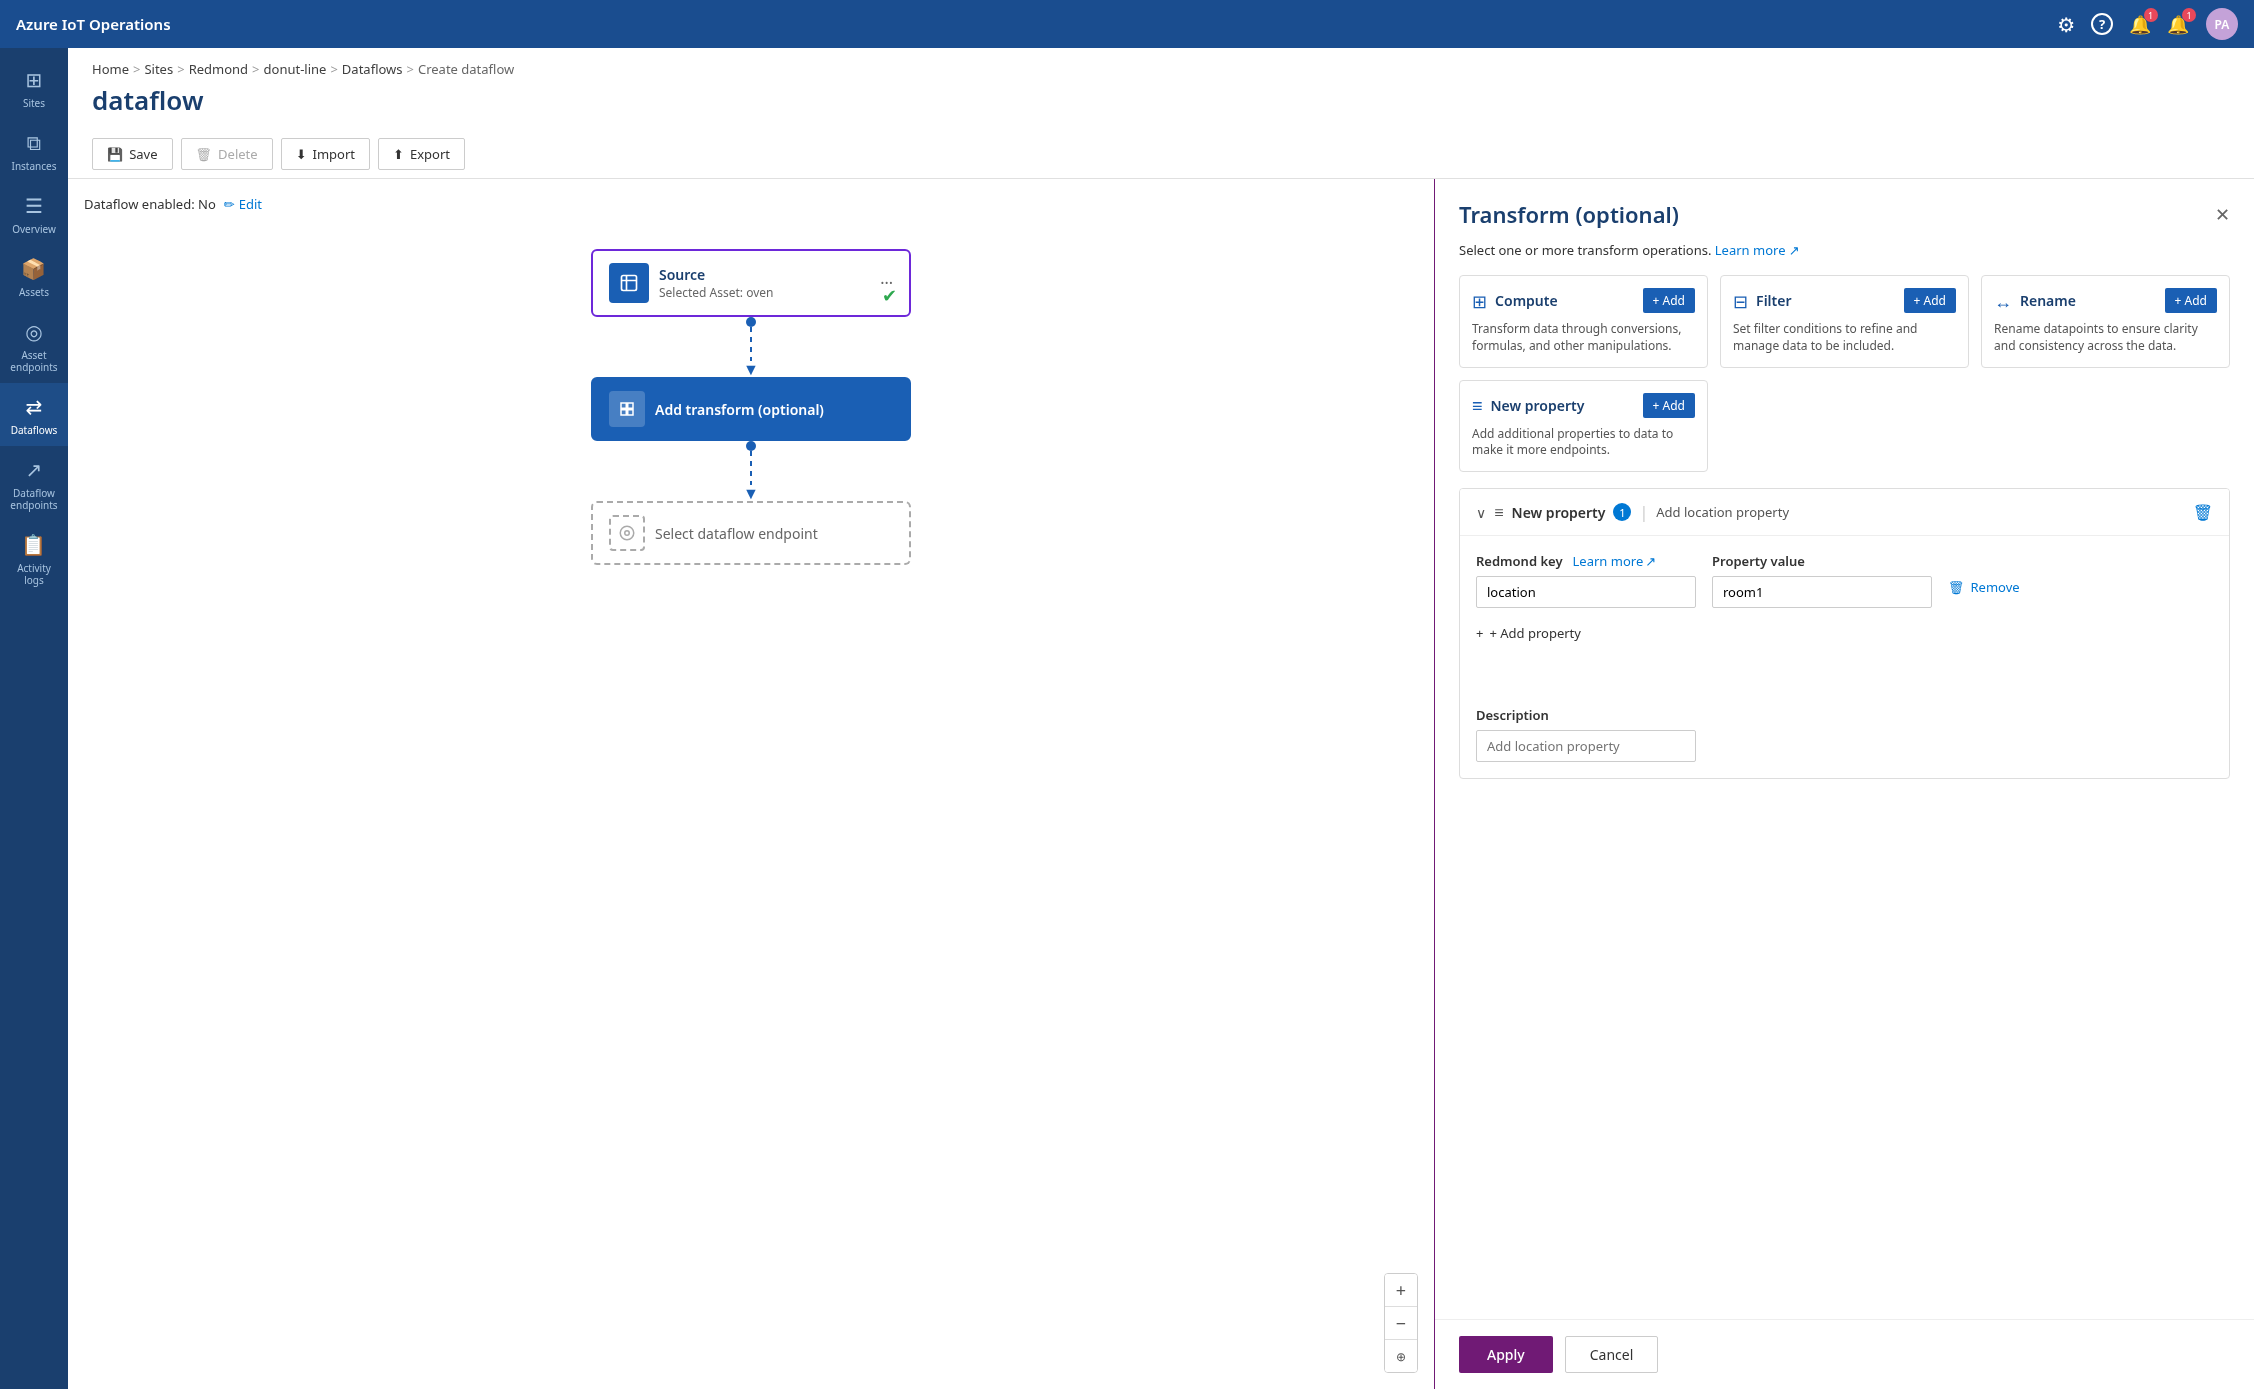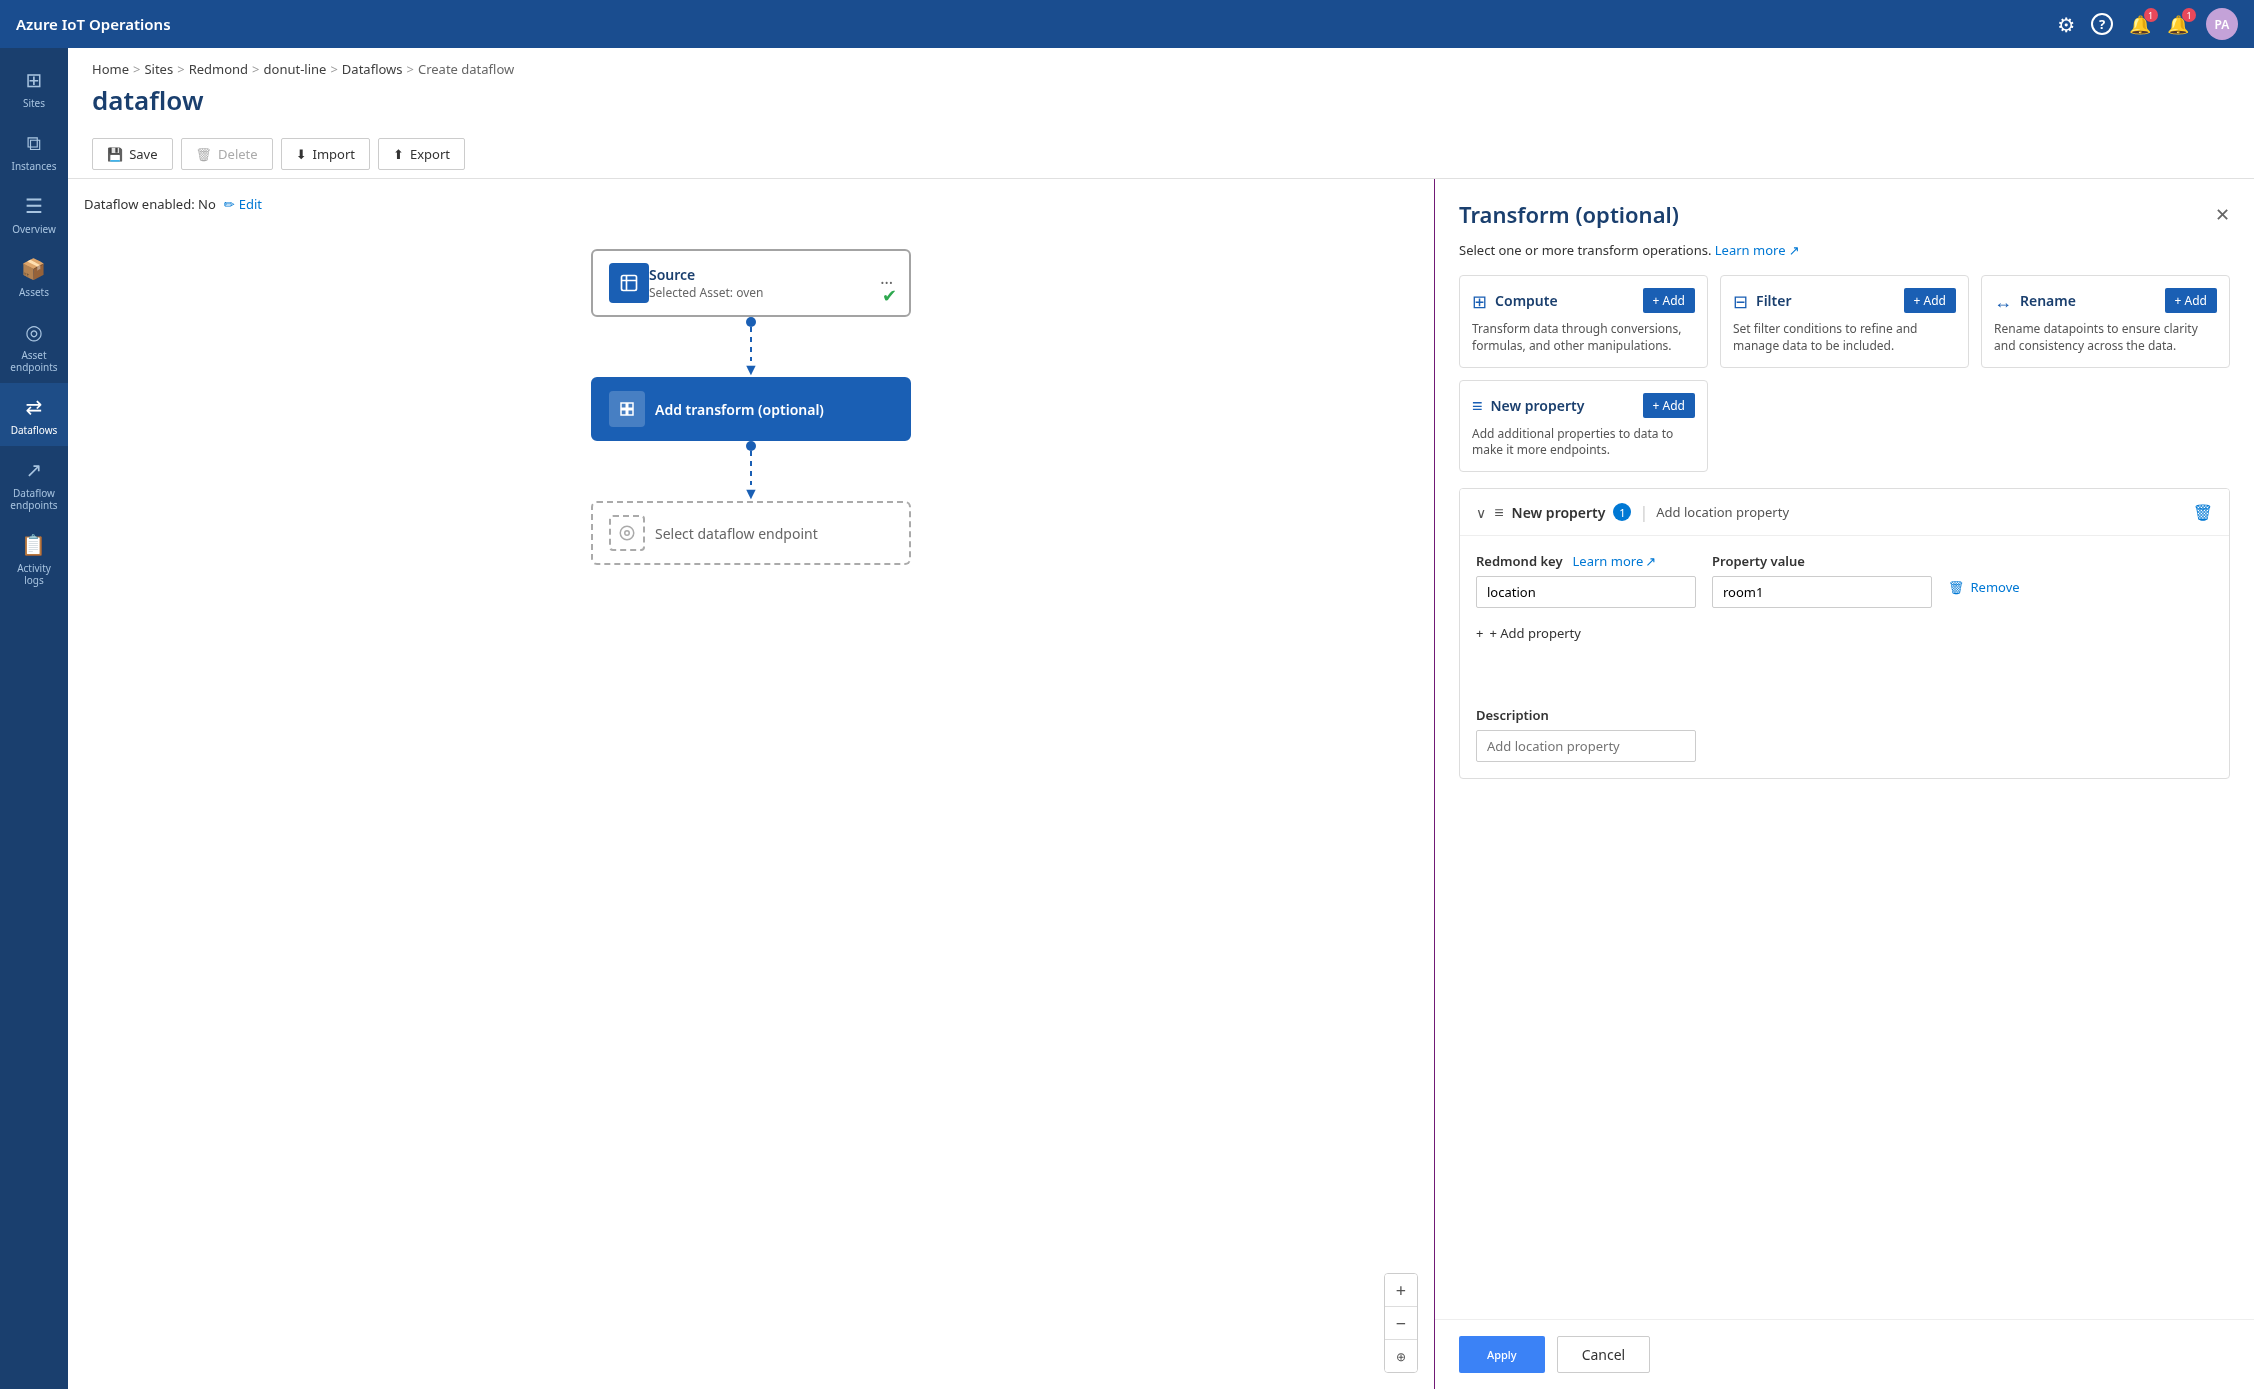--- a/index.html
+++ b/index.html
@@ -119,25 +119,25 @@
 
     
     .flow-container {
       display: flex;
       flex-direction: column;
       align-items: center;
       padding: 20px;
       gap: 0;
     }
     .flow-node {
-      border: 2px solid #a3a3a3;
+      border: 2px solid #6d28d9;
       border-radius: 6px;
       background: white;
       padding: 12px 16px;
-      display: flex; align-items: center; 
+      display: flex; align-items: center; gap: 10px;
       width: 320px;
       position: relative;
     }
     .flow-node-icon {
       width: 40px; height: 40px;
       background: #1a5fb4;
       border-radius: 4px;
       display: flex; align-items: center; justify-content: center;
       color: white; font-size: 18px;
       flex-shrink: 0;
@@ -335,27 +335,27 @@
     .desc-input { width: 220px; }
 
     
     .panel-footer {
       padding: 16px 24px;
       display: flex; gap: 12px;
       border-top: 1px solid #eee;
       background: white;
     }
     .apply-btn {
-      background: #3b82f6;
+      background: #701a75;
       color: white;
       border: none;
       padding: 8px 28px;
       border-radius: 2px;
       cursor: pointer;
-      font-size: 11px;
+      font-size: 14px;
       font-weight: 500;
     }
     .cancel-btn {
       background: white;
       color: #333;
       border: 1px solid #ccc;
       padding: 8px 24px;
       border-radius: 2px;
       cursor: pointer;
       font-size: 14px;

